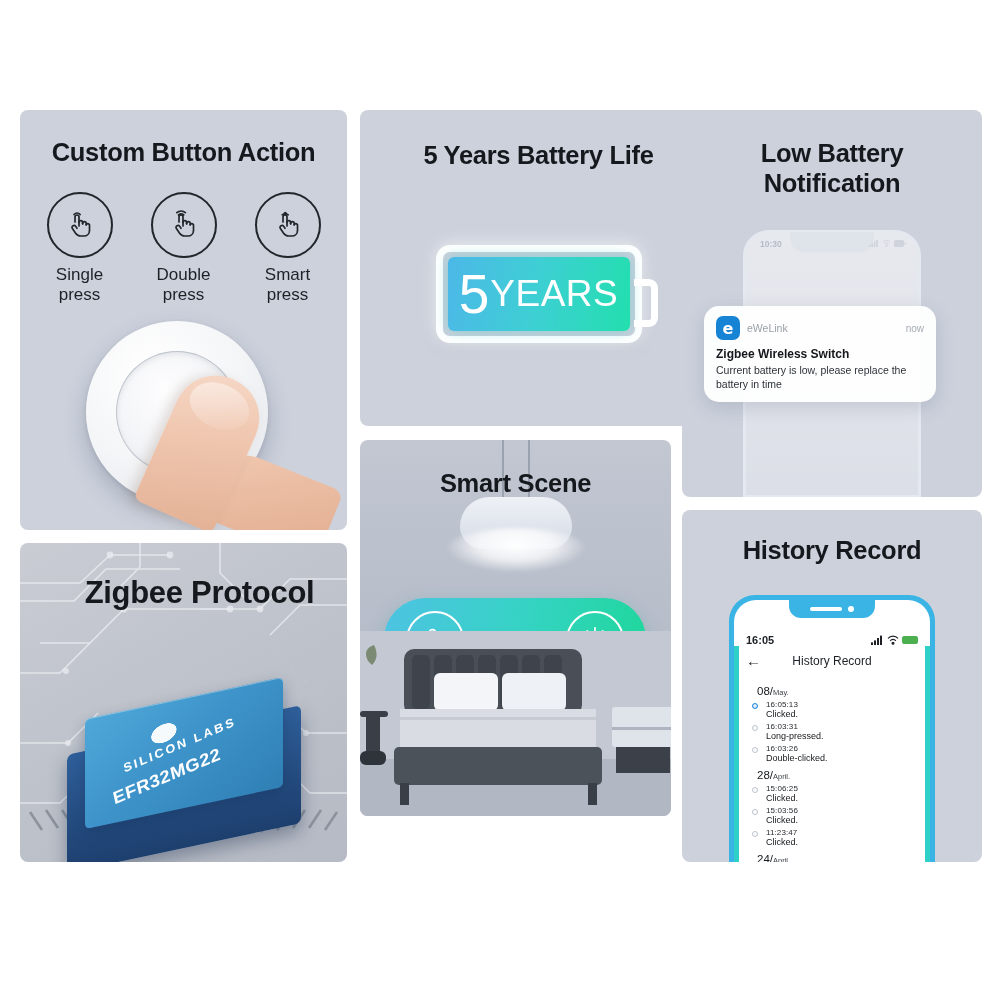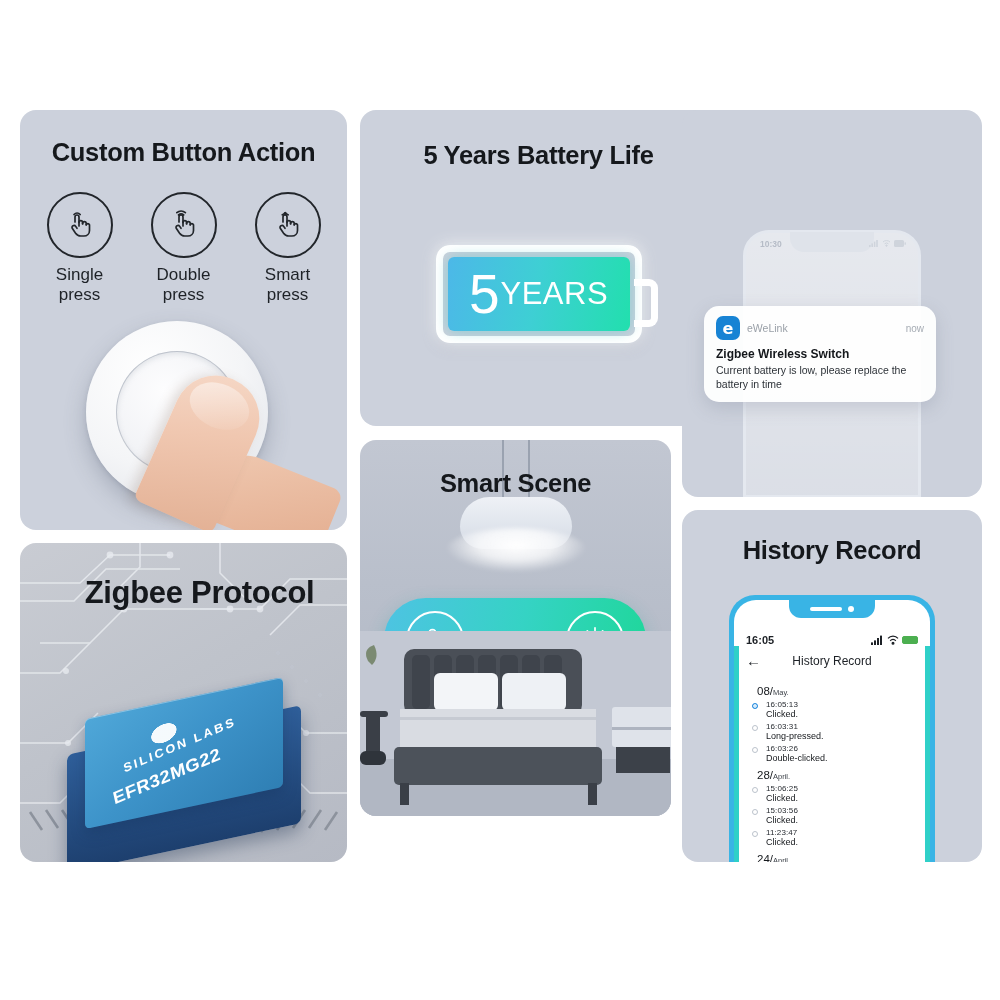--- a/index.html
+++ b/index.html
@@ -8,21 +8,21 @@
     width: 1000px; height: 1000px;
     background: #ffffff;
     font-family: "Liberation Sans", sans-serif;
     overflow: hidden;
   }
   .stage { position: relative; width: 1000px; height: 1000px; background: #fff; }
 
   .panel {
     position: absolute;
     background: #ccd1dc;
-    border-radius: 16px;
+    border-radius: 8px;
     overflow: hidden;
   }
   .ttl {
     position: absolute; left: 0; right: 0;
     text-align: center;
     font-weight: 700;
     color: #15181c;
     letter-spacing: -0.3px;
     line-height: 1.18;
     z-index: 6;
@@ -122,21 +122,21 @@
     width: 17px; height: 34px;
     border: 7px solid #fff; border-left: none; border-radius: 0 9px 9px 0;
   }
   .battery-fill {
     position: absolute; inset: 5px; border-radius: 6px;
     background: linear-gradient(100deg, #4cb8e8 0%, #3ecfd4 48%, #22dfae 100%);
     display: flex; align-items: center; justify-content: center;
     box-shadow: 0 0 14px rgba(60,200,200,.5);
   }
   .bat-num { font-size: 55px; font-weight: 400; color: #fff; line-height: 1; }
-  .bat-unit { font-size: 31px; font-weight: 400; color: #fff; letter-spacing: .5px; margin-left: 1px; }
+  .bat-unit { font-size: 37px; font-weight: 400; color: #fff; letter-spacing: .5px; margin-left: 1px; }
 
   
   #p-scene { left: 360px; top: 440px; width: 311px; height: 376px;
     background: linear-gradient(180deg, #c2c7d2 0%, #b9bfcb 38%, #aeb5c2 100%); }
   #p-scene .ttl { top: 28px; font-size: 25.5px; }
   .lamp-cord { position: absolute; left: 50%; top: 0; width: 2px; height: 60px; background: #9aa2b0; transform: translateX(-14px); }
   .lamp-cord2 { position: absolute; left: 50%; top: 0; width: 2px; height: 60px; background: #9aa2b0; transform: translateX(12px); }
   .lamp {
     position: absolute; left: 50%; top: 57px; transform: translateX(-50%);
     width: 112px; height: 52px;
@@ -445,20 +445,24 @@
         <rect x="40" y="78" width="196" height="42" fill="#d9dce2"></rect>
         <rect x="40" y="86" width="196" height="3" fill="#c6cad2"></rect>
         <rect x="34" y="116" width="208" height="38" rx="5" fill="#4c525a"></rect>
         <rect x="40" y="152" width="9" height="22" fill="#3a3f47"></rect>
         <rect x="228" y="152" width="9" height="22" fill="#3a3f47"></rect>
       </svg>
     </div>
   </div>
 
   <div class="panel" id="p-lowbat">
+    <div class="ttl">
+      <span>Low Battery</span><br>
+      <span>Notification</span>
+    </div>
 
     <div class="phone-ghost">
       <div class="notch"></div>
       <div class="ph-time">10:30</div>
       <div class="ph-icons">
         <svg width="10" height="8" viewBox="0 0 10 8" fill="#cfd4dc">
           <rect x="0" y="6" width="1.6" height="2"></rect>
             <rect x="2.4" y="4.4" width="1.6" height="3.6"></rect>
           <rect x="4.8" y="2.6" width="1.6" height="5.4"></rect>
             <rect x="7.2" y="1" width="1.6" height="7"></rect>

